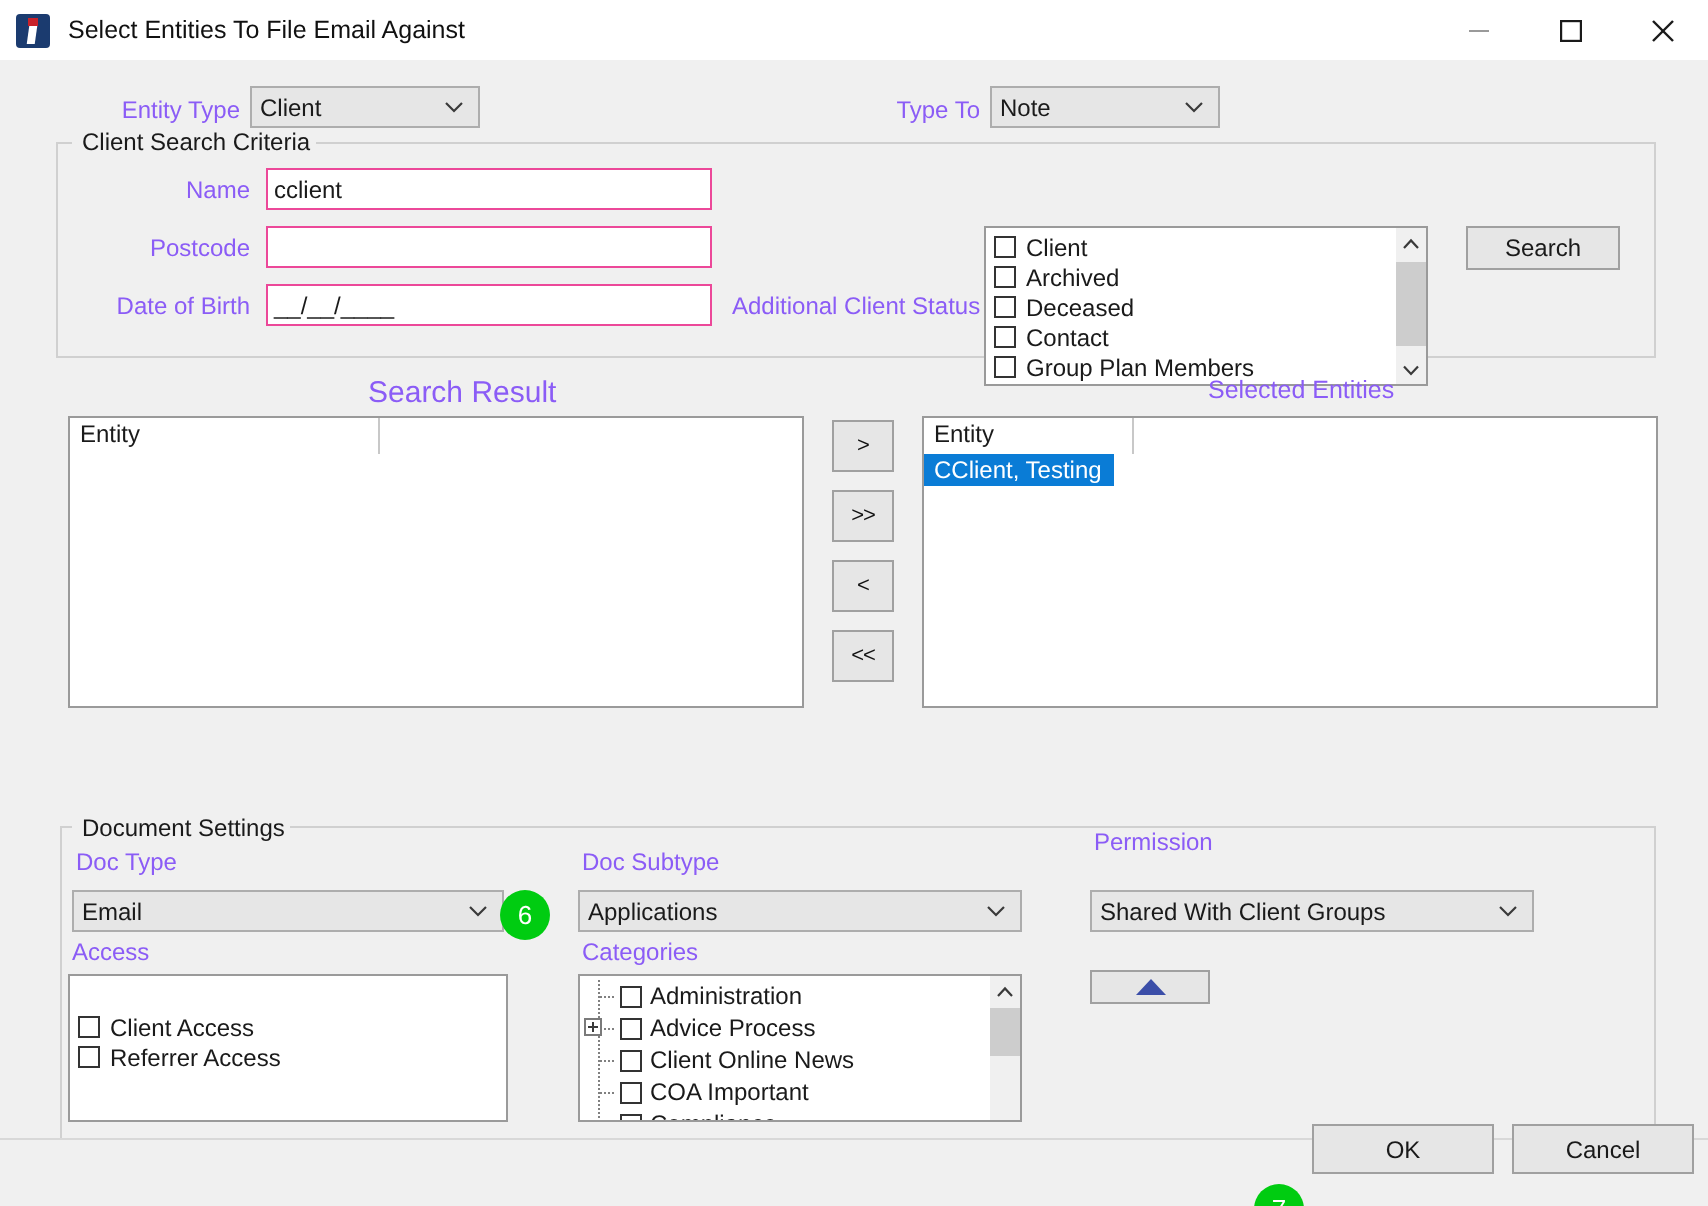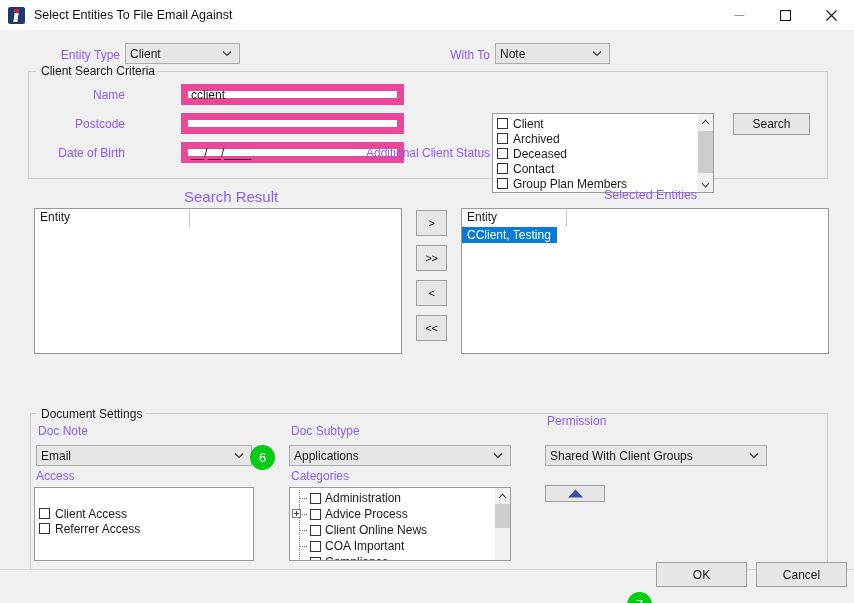--- a/index.html
+++ b/index.html
@@ -90,30 +90,29 @@
     font-size: 12px;
     color: #8b5cf6;
     white-space: nowrap;
   }
   .lbl.right { text-align: right; }
 
   
   .textbox {
     position: absolute;
     background: #ffffff;
-    border: 7px solid #ec4899;
+    border: 1px solid #ec4899;
     box-sizing: border-box;
     font-family: "Liberation Sans", sans-serif;
     font-size: 12px;
     color: #1a1a1a;
     padding: 0 3px;
     display: flex;
     align-items: center;
     outline: none;
-    margin-left: 48px;
   }
   .textbox .maskval {
     font-family: "Liberation Sans", sans-serif;
     letter-spacing: 0px;
   }
 
   
   .combo {
     position: absolute;
     background: #e6e6e6;
@@ -370,21 +369,21 @@
     <div class="lbl right" style="left:35px; top:18px; width:85px;">Entity Type</div>
     <div class="combo" style="left:125px; top:13px; width:115px; height:21px;">
       <div class="cval">Client</div>
       <div class="chev">
         <svg width="10" height="7" viewBox="0 0 10 7">
             <polyline points="1,1.5 5,5.5 9,1.5" fill="none" stroke="#3a3a3a" stroke-width="1.1"></polyline>
           </svg>
       </div>
     </div>
 
-    <div class="lbl right" style="left:410px; top:18px; width:80px;">With To</div>
+    <div class="lbl right" style="left:410px; top:18px; width:80px;">Type To</div>
     <div class="combo" style="left:495px; top:13px; width:115px; height:21px;">
       <div class="cval">Note</div>
       <div class="chev">
         <svg width="10" height="7" viewBox="0 0 10 7">
             <polyline points="1,1.5 5,5.5 9,1.5" fill="none" stroke="#3a3a3a" stroke-width="1.1"></polyline>
           </svg>
       </div>
     </div>
 
     <div class="groupbox" style="left:28px; top:41px; width:800px; height:108px;"></div>
@@ -481,21 +480,21 @@
       </div>
       <div id="selected-entities-rows">
           <div class="grid-row selected">CClient, Testing</div>
         </div>
     </div>
 
     <div class="groupbox" style="left:30px; top:383px; width:798px; height:178px; border-left:1px solid #d0d0d0; border-top:1px solid #d0d0d0; border-right:1px solid #d0d0d0; border-bottom:none;"></div>
     <div class="group-notch" style="left:36px; top:382px; width:105px;"></div>
     <div class="group-title" style="left:38px; top:377px;">Document Settings</div>
 
-    <div class="lbl" style="left:38px; top:394px;">Doc Note</div>
+    <div class="lbl" style="left:38px; top:394px;">Doc Type</div>
     <div class="combo" style="left:36px; top:415px; width:216px; height:21px;">
       <div class="cval">Email</div>
       <div class="chev">
         <svg width="10" height="7" viewBox="0 0 10 7">
             <polyline points="1,1.5 5,5.5 9,1.5" fill="none" stroke="#3a3a3a" stroke-width="1.1"></polyline>
           </svg>
       </div>
     </div>
 
     <div class="lbl" style="left:36px; top:439px;">Access</div>

